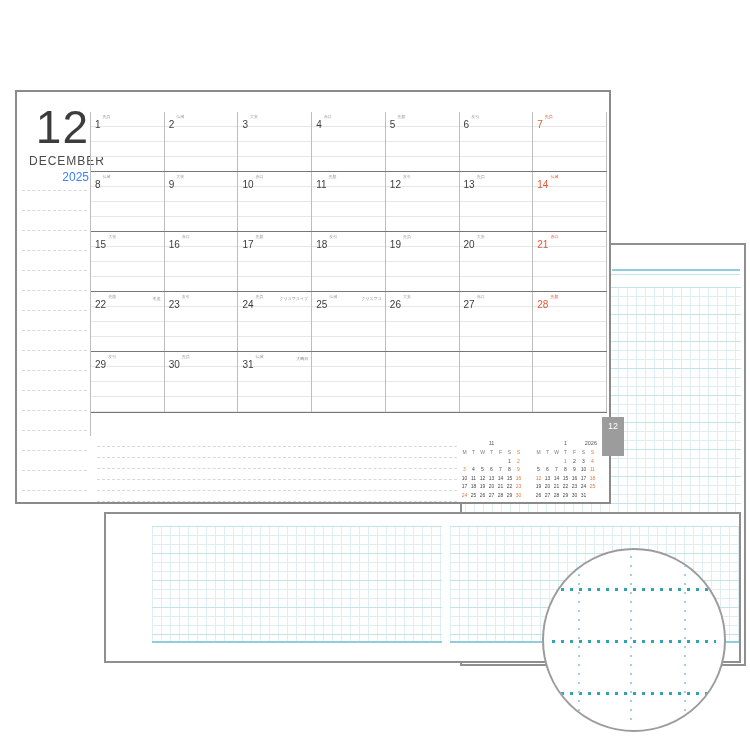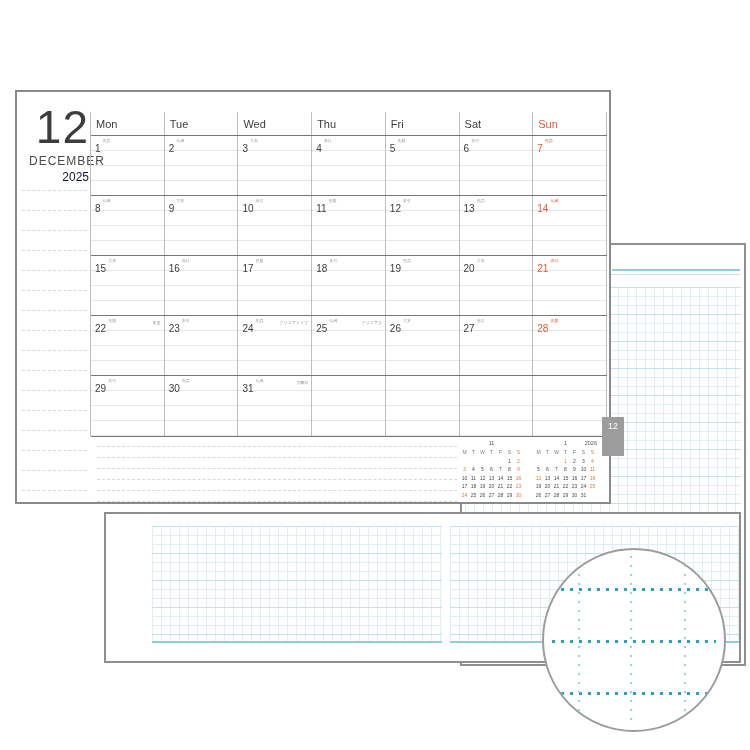--- a/index.html
+++ b/index.html
@@ -45,21 +45,21 @@
 
   
   .cal-page{
     left:15px;top:90px;width:596px;height:414px;
     background:#fff;border:2px solid #8a8a8a;box-sizing:border-box;
     z-index:3;
   }
   .title-block{position:absolute;left:12px;top:12px;width:60px;text-align:right;color:var(--text-dark);}
   .month-number{font-size:46px;line-height:46px;font-weight:400;letter-spacing:1px;}
   .month-name{font-size:12px;letter-spacing:1px;margin-top:4px;color:#4a4a4a;}
-  .year{font-size:12px;margin-top:2px;color:#0f172a;}
+  .year{font-size:12px;margin-top:2px;color:#3b82f6;}
 
   .cal-grid{
     position:absolute;left:73px;top:20px;width:517px;height:324px;
     border-left:1px solid var(--line-mid);box-sizing:border-box;
   }
   .grid-header{display:grid;grid-template-columns:repeat(7,1fr);height:23px;border-bottom:1px solid var(--line-dark);}
   .hcell{border-right:1px solid var(--line-mid);box-sizing:border-box;font-size:11px;color:var(--text-dark);padding:6px 0 0 5px;}
   .hcell.sun{color:var(--accent-orange);}
   .wrow{
     display:grid;grid-template-columns:repeat(7,1fr);height:60px;
@@ -142,29 +142,20 @@
       <div class="memo-line" style="top: 180px;"></div>
       <div class="memo-line" style="top: 200px;"></div>
       <div class="memo-line" style="top: 220px;"></div>
       <div class="memo-line" style="top: 240px;"></div>
       <div class="memo-line" style="top: 260px;"></div>
       <div class="memo-line" style="top: 280px;"></div>
       <div class="memo-line" style="top: 300px;"></div>
     </div>
 
   <div class="cal-grid">
-    <div class="grid-header" id="gridHeader">
-        <div class="hcell">Mon</div>
-        <div class="hcell">Tue</div>
-        <div class="hcell">Wed</div>
-        <div class="hcell">Thu</div>
-        <div class="hcell">Fri</div>
-        <div class="hcell">Sat</div>
-        <div class="hcell sun">Sun</div>
-      </div>
     <div id="gridBody">
         <div class="wrow">
           <div class="dcell"><span class="dnum">1</span><span class="rokuyo">先負</span></div>
           <div class="dcell"><span class="dnum">2</span><span class="rokuyo">仏滅</span></div>
           <div class="dcell"><span class="dnum">3</span><span class="rokuyo">大安</span></div>
           <div class="dcell"><span class="dnum">4</span><span class="rokuyo">赤口</span></div>
           <div class="dcell"><span class="dnum">5</span><span class="rokuyo">先勝</span></div>
           <div class="dcell"><span class="dnum">6</span><span class="rokuyo">友引</span></div>
           <div class="dcell sun"><span class="dnum">7</span><span class="rokuyo">先負</span></div>
         </div>

